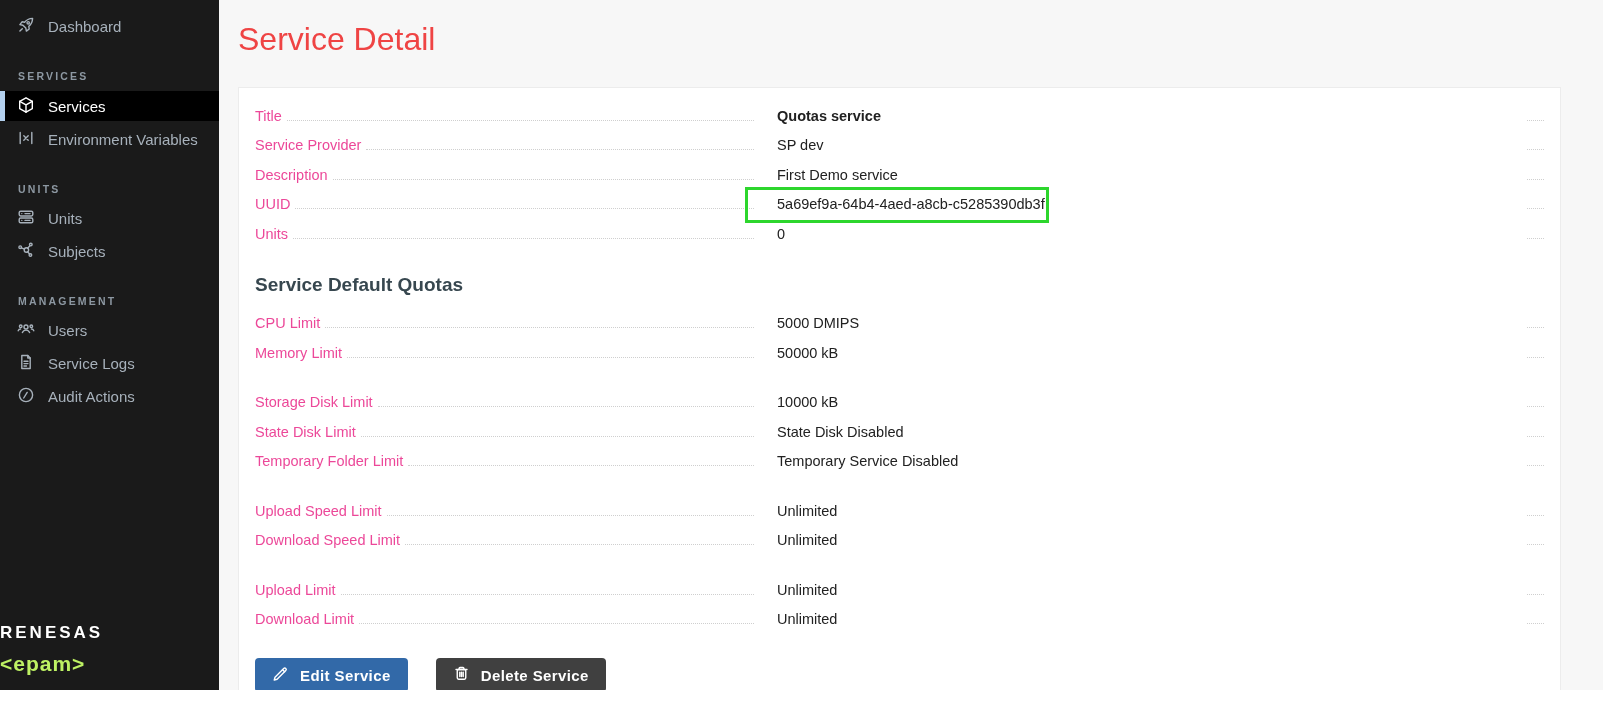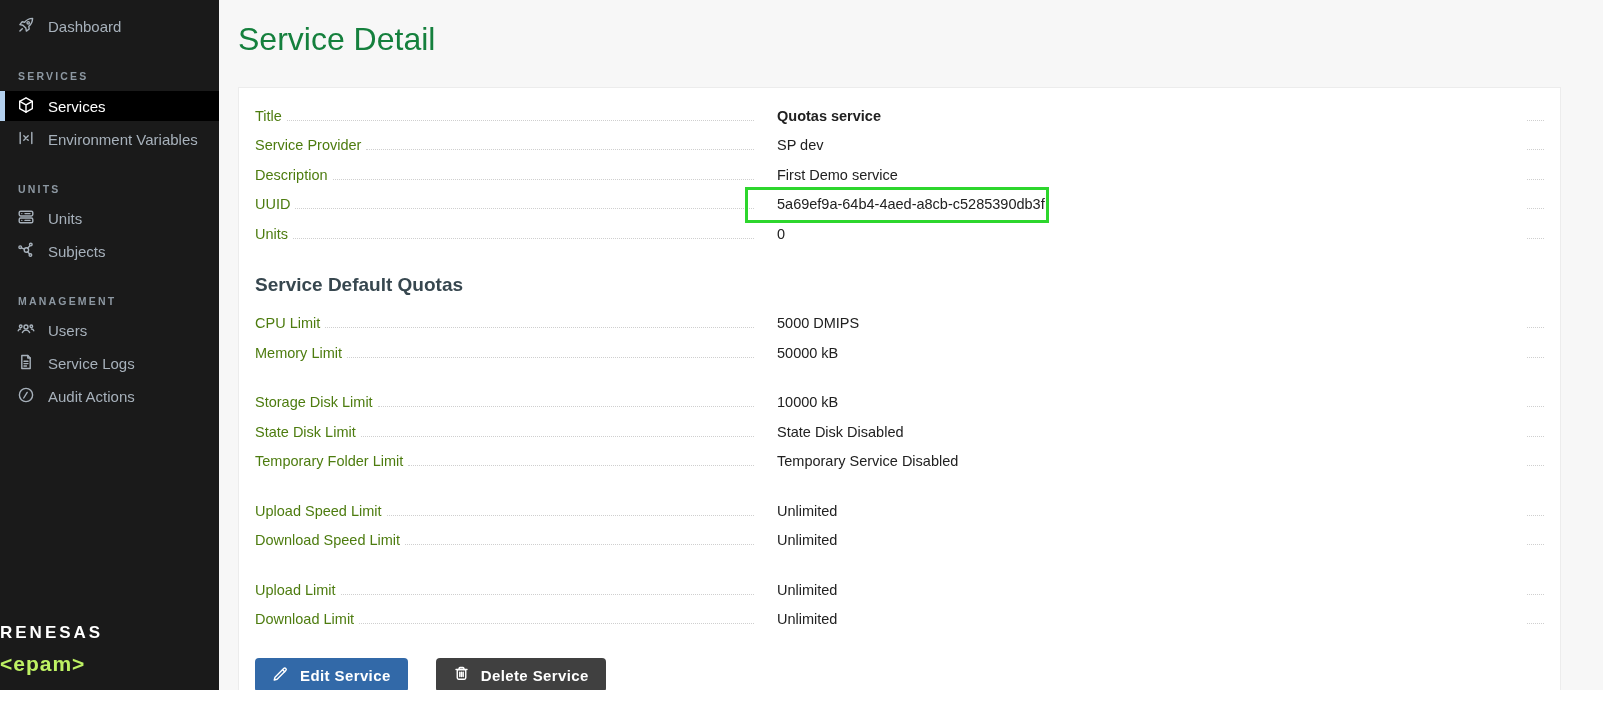--- a/index.html
+++ b/index.html
@@ -14,25 +14,25 @@
   .side-item.active .bar{position:absolute;left:0;top:0;bottom:0;width:5px;background:#b3d0ee;}
   .side-header{margin:27px 0 7px 18px;font-size:10.5px;font-weight:bold;letter-spacing:2.2px;color:#8d98a2;}
   .icon-stroke{stroke:#a7b1bb;fill:none;stroke-width:1.4;stroke-linecap:round;stroke-linejoin:round;}
   .active .icon-stroke{stroke:#ffffff;}
   .side-logos{position:absolute;bottom:14px;left:0;right:0;color:#fff;}
   .logo-renesas{font-size:17px;font-weight:bold;letter-spacing:3px;color:#fff;}
   .logo-epam{margin-top:9px;font-size:21px;font-weight:bold;letter-spacing:1px;color:#bef264;}
 
   
   .main{flex:1;padding:0 42px 0 19px;box-sizing:border-box;background:#f7f7f7;}
-  .page-title{margin-top:20px;font-size:32px;color:#15803d;line-height:38px;}
+  .page-title{margin-top:20px;font-size:32px;color:#ef4444;line-height:38px;}
   .card{margin-top:29px;background:#fff;border:1px solid #ececec;border-bottom:none;padding:11px 16px 24px 16px;height:640px;box-sizing:border-box;}
 
   .row{display:flex;align-items:flex-end;height:29.5px;box-sizing:border-box;padding-bottom:5px;font-size:14.5px;}
-  .row .lbl{color:#4d7c0f;white-space:nowrap;}
+  .row .lbl{color:#ec4899;white-space:nowrap;}
   .row .leader{flex:1;border-bottom:1.5px dotted #cfcfcf;margin:0 3px 3px 5px;}
   .row .val{width:750px;flex:none;padding-left:20px;color:#212121;position:relative;white-space:nowrap;}
   .row .val.bold{font-weight:bold;}
   .row .trail{width:17px;flex:none;border-bottom:1.5px dotted #cfcfcf;margin-bottom:3px;}
   .uuid-box{position:absolute;left:-12px;top:-9px;width:304px;height:36px;border:3px solid #2dd62d;box-sizing:border-box;pointer-events:none;}
 
   .section-heading{margin:27px 0 11px 0;font-size:19px;font-weight:bold;color:#37474f;}
   .group{margin-top:0;}
   .group + .group{margin-top:20px;}
 

